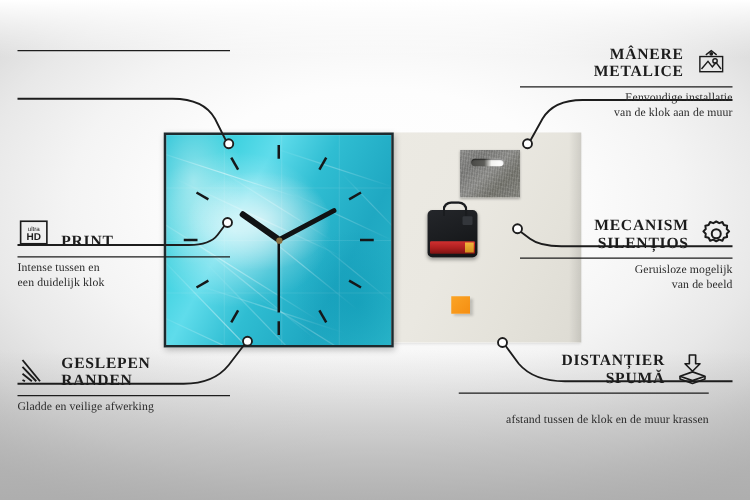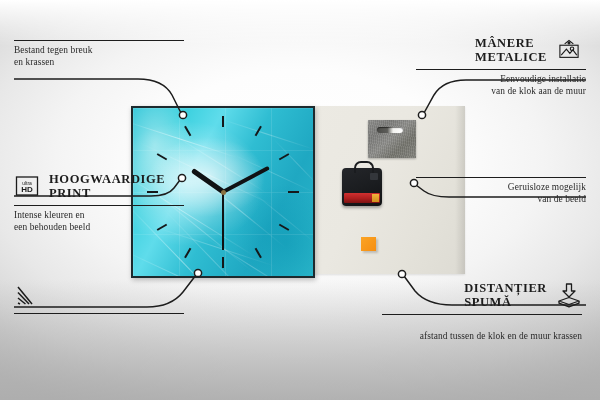--- a/index.html
+++ b/index.html
@@ -121,21 +121,21 @@
   .feat{position:absolute;}
   .feat .head{display:flex;align-items:center;gap:9px;}
   .feat .ttl{
     font-size:12.5px;font-weight:bold;letter-spacing:.6px;color:#1c1c1c;
     line-height:1.14;text-transform:uppercase;
   }
   .feat .rule{height:1px;background:#1d1d1d;margin-top:4px;}
   .feat .sub{font-size:9.4px;color:#2a2a2a;line-height:1.32;margin-top:3px;letter-spacing:.1px;}
   .feat.left .head{justify-content:flex-start;}
   .feat.right .head{justify-content:flex-end;}
-  .feat.right .ttl{text-align:left;}
+  .feat.right .ttl{text-align:right;}
   .feat.right .sub{text-align:right;}
   .ico{width:26px;height:26px;flex:0 0 26px;display:block;}
   .ico svg{display:block;width:26px;height:26px;}
   .hdico{width:30px;height:26px;flex:0 0 30px;}
 
   .connect{position:absolute;left:0;top:0;width:600px;height:400px;pointer-events:none;}
 </style>
 </head>
 <body>
 
@@ -239,58 +239,61 @@
       <circle cx="182" cy="178" r="3.6"></circle>
       <circle cx="198" cy="273" r="3.6"></circle>
       <circle cx="422" cy="115" r="3.6"></circle>
       <circle cx="414" cy="183" r="3.6"></circle>
       <circle cx="402" cy="274" r="3.6"></circle>
     </g>
   </svg>
 
   <div class="feat left" style="left:14px;top:36px;width:170px;">
     <div class="rule"></div>
-    <div class="sub">
-      <span>Bestand tegen breuk</span><br><span>en krassen</span>
-    </div>
   </div>
 
   <div class="feat left" style="left:14px;top:172px;width:170px;">
     <div class="head">
       <span class="ico">
         <svg viewBox="0 0 26 26">
           <rect x="2.5" y="4" width="21" height="18" fill="none" stroke="#1b1b1b" stroke-width="1.3"></rect>
           <text x="13" y="11.6" font-family="Liberation Sans, sans-serif" font-size="5" text-anchor="middle" fill="#1b1b1b">ultra</text>
           <text x="13" y="19.4" font-family="Liberation Sans, sans-serif" font-size="8" font-weight="bold" text-anchor="middle" fill="#1b1b1b">HD</text>
         </svg>
       </span>
       <span class="ttl">
-        <span>HOOGWAARDIGE</span><br><span>PRINT</span>
-      </span>
-    </div>
-    <div class="rule"></div>
-    <div class="sub">
-      <span>Intense kleuren en</span><br><span>een behouden beeld</span>
+        <br><span>PRINT</span>
+      </span>
+    </div>
+    <div class="rule"></div>
+    <div class="sub">
+      <span>Intense tussen en</span><br><span>een duidelijk klok</span>
     </div>
   </div>
 
   <div class="feat left" style="left:14px;top:283px;width:170px;">
     <div class="head">
       <span class="ico">
         <svg viewBox="0 0 26 26">
             <g stroke="#1b1b1b" stroke-width="1.5" fill="none">
           <path d="M4 4 L18 21"></path>
               <path d="M4 9.5 L15 21"></path>
               <path d="M4 15 L11.5 21"></path>
               <path d="M4 20 L6 21"></path>
         </g>
           </svg>
       </span>
-    </div>
-    <div class="rule"></div>
+      <span class="ttl">
+        <span>GESLEPEN</span><br><span>RANDEN</span>
+      </span>
+    </div>
+    <div class="rule"></div>
+    <div class="sub">
+      <span>Gladde en veilige afwerking</span>
+    </div>
   </div>
 
   <div class="feat right" style="left:416px;top:36px;width:170px;">
     <div class="head">
       <span class="ttl">
         <span>MÂNERE</span><br><span>METALICE</span>
       </span>
       <span class="ico hdico">
         <svg viewBox="0 0 30 26">
             <g stroke="#1b1b1b" stroke-width="1.3" fill="none">
@@ -303,27 +306,40 @@
           </svg>
       </span>
     </div>
     <div class="rule"></div>
     <div class="sub">
       <span>Eenvoudige installatie</span><br><span>van de klok aan de muur</span>
     </div>
   </div>
 
   <div class="feat right" style="left:416px;top:173px;width:170px;">
+    <div class="head">
+      <span class="ttl">
+        <span>MECANISM</span><br><span>SILENȚIOS</span>
+      </span>
+      <span class="ico">
+        <svg viewBox="0 0 26 26">
+            <g stroke="#1b1b1b" stroke-width="1.6" fill="none" stroke-linejoin="round">
+          <path d="M13 3.2 l2.4 1.3 2.5 -.9 1.2 2.4 2.6 .6 -.3 2.6 1.9 1.9 -1.9 1.9 .3 2.6 -2.6 .6 -1.2 2.4 -2.5 -.9 -2.4 1.3 -2.4 -1.3 -2.5 .9 -1.2 -2.4 -2.6 -.6 .3 -2.6 -1.9 -1.9 1.9 -1.9 -.3 -2.6 2.6 -.6 1.2 -2.4 2.5 .9 Z"></path>
+          <circle cx="13" cy="13" r="3.6"></circle>
+        </g>
+          </svg>
+      </span>
+    </div>
     <div class="rule"></div>
     <div class="sub">
       <span>Geruisloze mogelijk</span><br><span>van de beeld</span>
     </div>
   </div>
 
-  <div class="feat right" style="left:382px;top:281px;width:200px;">
+  <div class="feat right" style="left:367px;top:281px;width:200px;">
     <div class="head">
       <span class="ttl">
         <span>DISTANȚIER</span><br><span>SPUMĂ</span>
       </span>
       <span class="ico">
         <svg viewBox="0 0 26 26">
             <g stroke="#1b1b1b" stroke-width="1.3" fill="none" stroke-linejoin="round">
           <path d="M10.5 2 h5 v7 h3.5 l-6 6 -6 -6 h3.5 Z"></path>
           <path d="M13 15.5 L23 19 L13 22.5 L3 19 Z"></path>
           <path d="M3 19 v2.2 L13 24.8 L23 21.2 V19"></path>

